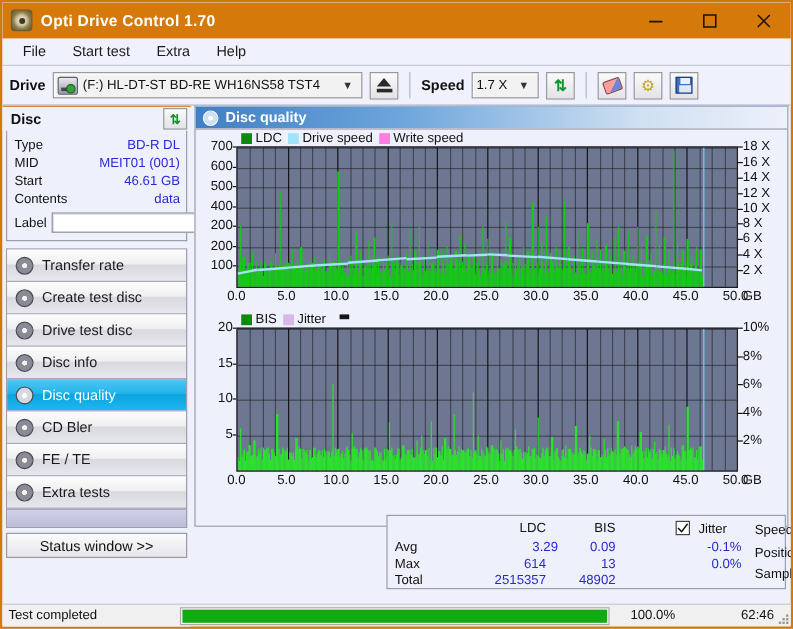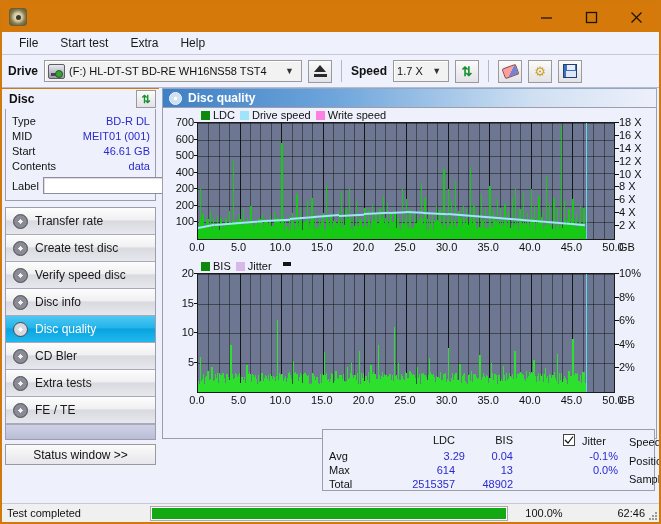--- a/index.html
+++ b/index.html
@@ -212,20 +212,21 @@
   .grip { position:absolute; right:2px; bottom:2px; width:10px; height:10px; }
   .grip i { position:absolute; width:2px; height:2px; background:#9a9a9a; }
 </style>
 </head>
 <body>
 
 <div id="app">
 
   <div class="titlebar">
     <div class="tb-icon"></div>
+    <div class="tb-title">Opti Drive Control 1.70</div>
     <div class="tb-buttons">
       <div class="tb-btn">
         <svg width="13" height="13" viewBox="0 0 13 13">
             <line x1="1" y1="7" x2="12" y2="7" stroke="#201400" stroke-width="1.3"></line>
           </svg>
       </div>
       <div class="tb-btn">
         <svg width="13" height="13" viewBox="0 0 13 13">
             <rect x="1.5" y="1.5" width="10" height="10" fill="none" stroke="#201400" stroke-width="1.3"></rect>
           </svg>
@@ -319,41 +320,41 @@
         <div class="navitem">
           <span class="nav-ico"></span>
           <span>Transfer rate</span>
         </div>
         <div class="navitem">
           <span class="nav-ico"></span>
           <span>Create test disc</span>
         </div>
         <div class="navitem">
           <span class="nav-ico"></span>
-          <span>Verify speed disc</span>
+          <span>Drive test disc</span>
         </div>
         <div class="navitem">
           <span class="nav-ico"></span>
           <span>Disc info</span>
         </div>
         <div class="navitem active">
           <span class="nav-ico"></span>
           <span>Disc quality</span>
         </div>
         <div class="navitem">
           <span class="nav-ico"></span>
           <span>CD Bler</span>
         </div>
         <div class="navitem">
           <span class="nav-ico"></span>
-          <span>Extra tests</span>
+          <span>FE / TE</span>
         </div>
         <div class="navitem">
           <span class="nav-ico"></span>
-          <span>FE / TE</span>
+          <span>Extra tests</span>
         </div>
         <div class="nav-spacer"></div>
       </div>
 
       <div class="status-btn">Status window &gt;&gt;</div>
     </div>
 
     <div class="rightcol">
       <div class="dq-head">
         <span class="dq-ico"></span>
@@ -1664,21 +1665,21 @@
         <div class="cell" style="left:140px;top:4px;width:50px;text-align:right;">BIS</div>
 
         <div class="cell" style="left:6px;top:20px;">Avg</div>
         <div class="cell" style="left:6px;top:34px;">Max</div>
         <div class="cell" style="left:6px;top:48px;">Total</div>
 
         <div class="num" style="left:72px;top:20px;width:70px;">3.29</div>
         <div class="num" style="left:62px;top:34px;width:70px;">614</div>
         <div class="num" style="left:62px;top:48px;width:70px;">2515357</div>
 
-        <div class="num" style="left:130px;top:20px;width:60px;">0.04</div>
+        <div class="num" style="left:130px;top:20px;width:60px;">0.09</div>
         <div class="num" style="left:130px;top:34px;width:60px;">13</div>
         <div class="num" style="left:130px;top:48px;width:60px;">48902</div>
 
         <div class="chk" style="left:240px;top:4px;">
           <svg width="10" height="10" viewBox="0 0 10 10">
               <polyline points="1,5 4,8 9,1.5" fill="none" stroke="#111" stroke-width="1.2"></polyline>
             </svg>
         </div>
         <div class="cell" style="left:259px;top:5px;">Jitter</div>
         <div class="num" style="left:220px;top:20px;width:75px;">-0.1%</div>

